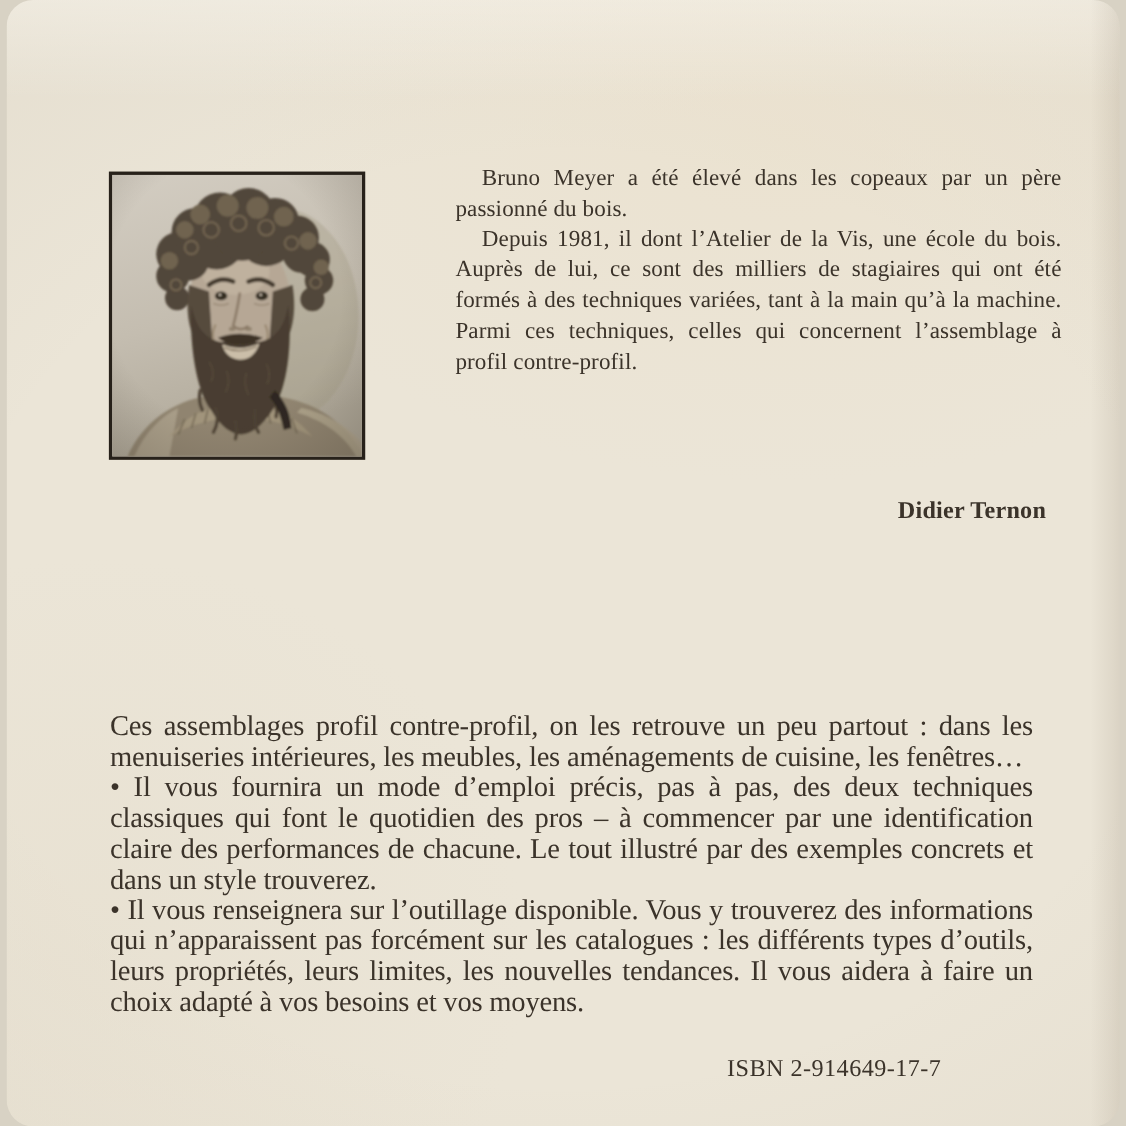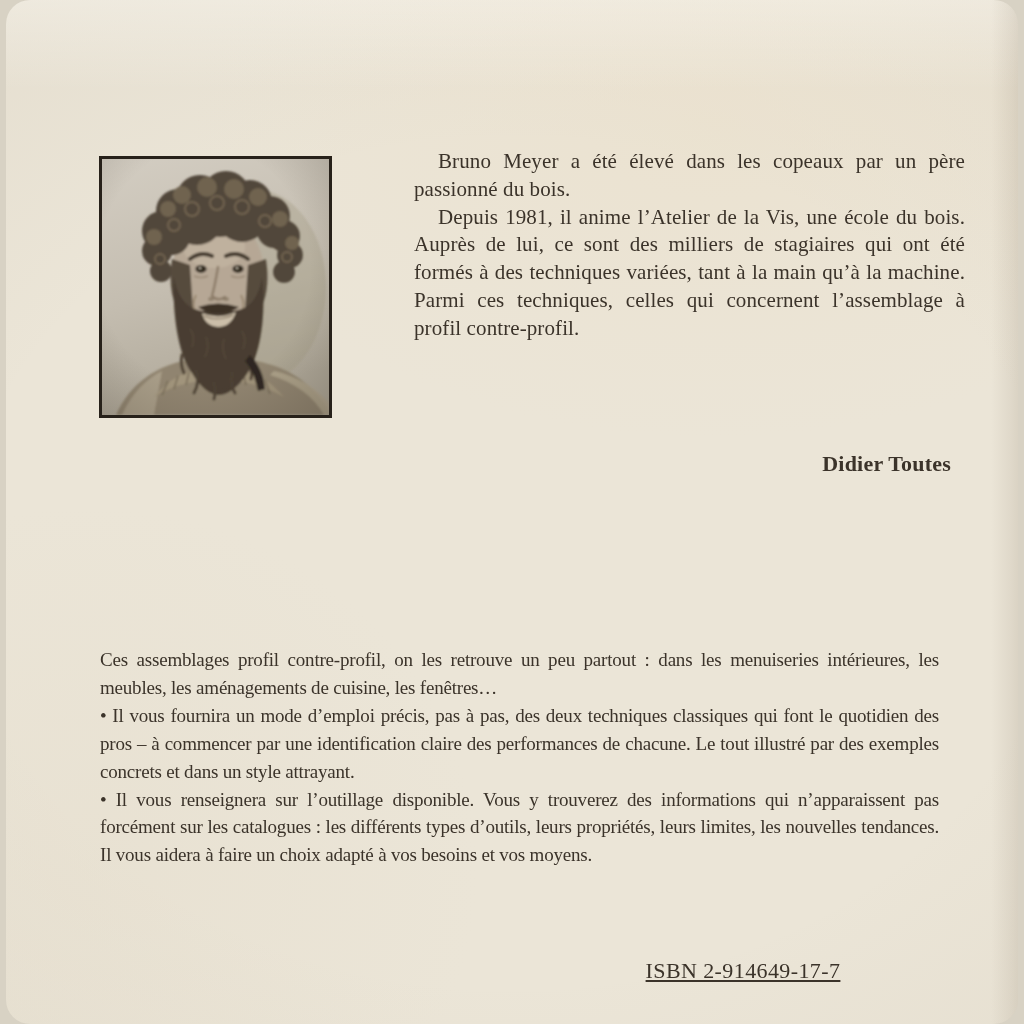--- a/index.html
+++ b/index.html
@@ -33,29 +33,28 @@
     text-align:justify;
     letter-spacing:0.1px;
   }
   .bio p{margin:0; text-indent:24px;}
   .signature{
     position:absolute; top:451px; right:67px;
     font-size:22px; font-weight:bold; letter-spacing:0.2px;
   }
   .description{
     position:absolute; left:94px; top:646px; width:839px;
-    font-size:19px; line-height:27.9px;
+    font-size:26px; line-height:27.9px;
     text-align:justify;
     letter-spacing:-0.2px;
   }
   .description p{margin:0;}
   .isbn{
-    position:absolute; left:617px; top:958px; width:240px;
-    text-align:center;
-    font-size:22px; letter-spacing:0.4px;text-decoration:underline;
+    position:absolute; left:655px; top:958px; width:240px;
+    font-size:22px; letter-spacing:0.4px;
   }
 </style>
 </head>
 <body>
 
 <div class="page">
 
   <div class="photo-frame">
     <svg width="227" height="256" viewBox="0 0 227 256" xmlns="http://www.w3.org/2000/svg">
       <defs>
@@ -187,25 +186,25 @@
 
         <path d="M148,196 C156,204 162,216 163,230 L156,232 C154,218 148,208 143,202 Z" fill="#2e2820"></path>
       </g>
 
       <rect x="0" y="0" width="227" height="256" fill="url(#vig)"></rect>
     </svg>
   </div>
 
   <div class="bio">
     <p>Bruno Meyer a été élevé dans les copeaux par un père passionné du bois.</p>
-    <p>Depuis 1981, il anime l’Atelier de la Vis, une école du bois. Auprès de lui, ce sont des milliers de stagiaires qui ont été formés à des techniques variées, tant à la main qu’à la machine. Parmi ces techniques, celles qui concernent l’assemblage à profil contre-profil.</p>
+    <p>Depuis 1981, il dont l’Atelier de la Vis, une école du bois. Auprès de lui, ce sont des milliers de stagiaires qui ont été formés à des techniques variées, tant à la main qu’à la machine. Parmi ces techniques, celles qui concernent l’assemblage à profil contre-profil.</p>
   </div>
-  <div class="signature">Didier Toutes</div>
+  <div class="signature">Didier Ternon</div>
 
   <div class="description">
     <p>Ces assemblages profil contre-profil, on les retrouve un peu partout&nbsp;: dans les menuiseries intérieures, les meubles, les aménagements de cuisine, les fenêtres…</p>
-    <p>• Il vous fournira un mode d’emploi précis, pas à pas, des deux techniques classiques qui font le quotidien des pros – à commencer par une identification claire des performances de chacune. Le tout illustré par des exemples concrets et dans un style attrayant.</p>
+    <p>• Il vous fournira un mode d’emploi précis, pas à pas, des deux techniques classiques qui font le quotidien des pros – à commencer par une identification claire des performances de chacune. Le tout illustré par des exemples concrets et dans un style trouverez.</p>
     <p>• Il vous renseignera sur l’outillage disponible. Vous y trouverez des informations qui n’apparaissent pas forcément sur les catalogues&nbsp;: les différents types d’outils, leurs propriétés, leurs limites, les nouvelles tendances. Il vous aidera à faire un choix adapté à vos besoins et vos moyens.</p>
   </div>
 
   <div class="isbn">ISBN 2-914649-17-7</div>
 
 </div>
 
 </body></html>

